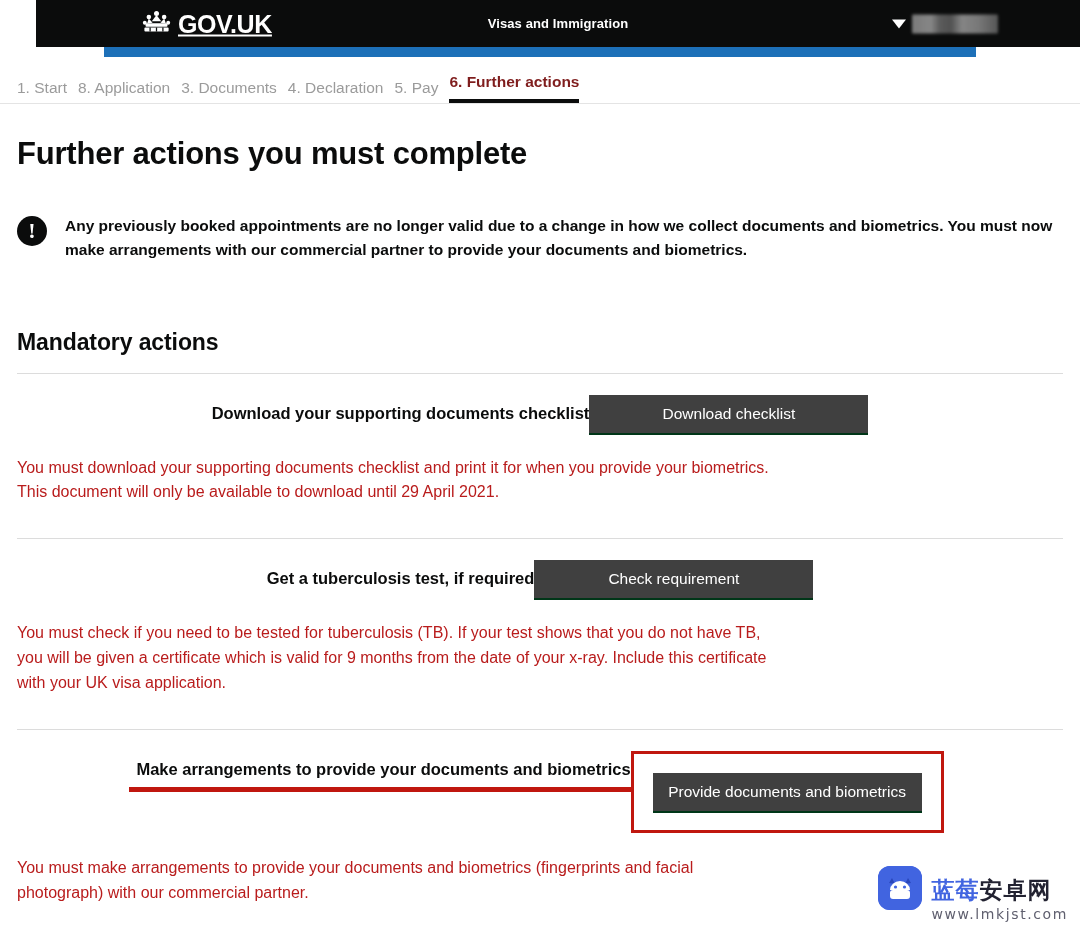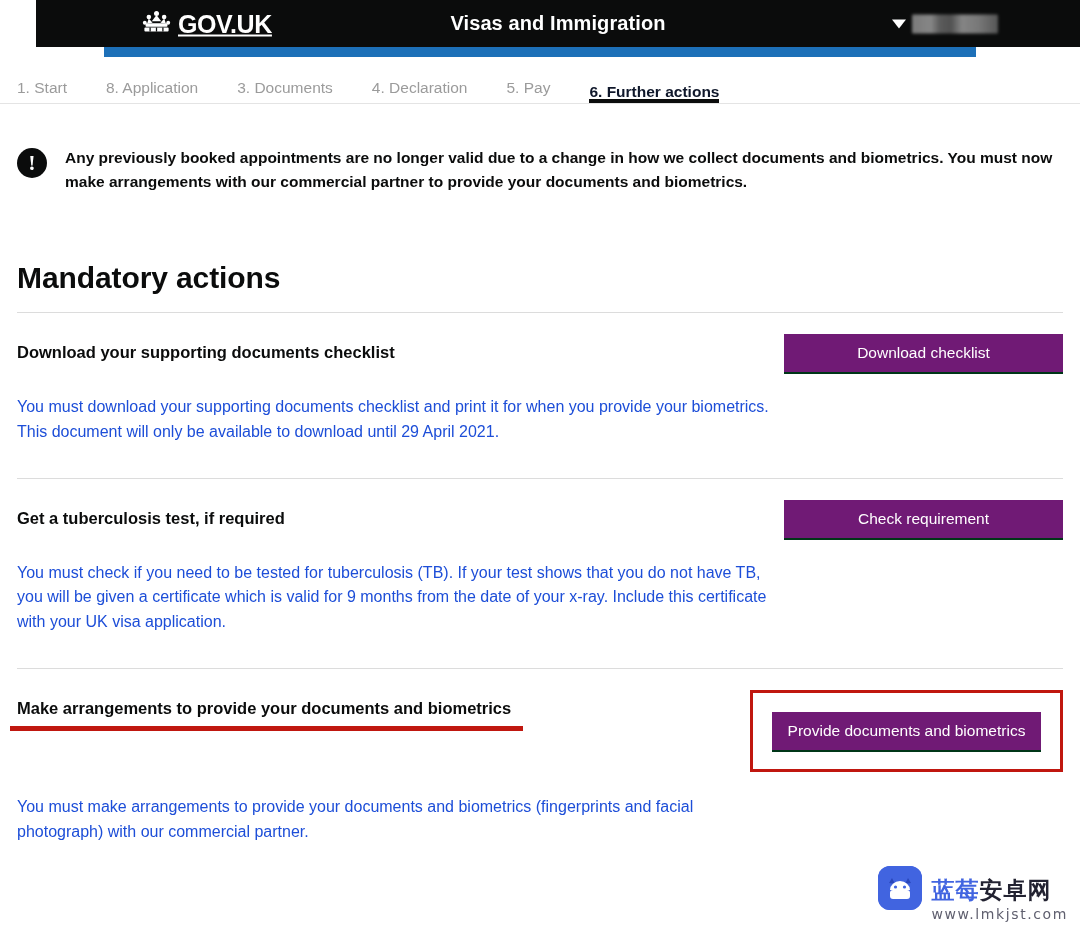--- a/index.html
+++ b/index.html
@@ -39,21 +39,21 @@
     font-size: 25px;
     font-weight: bold;
     letter-spacing: -0.4px;
     line-height: 1;
     color: #ffffff;
   }
   .header-service {
     position: absolute;
     left: 0; right: 0;
     text-align: center;
-    font-size: 20px;
+    font-size: 13px;
     font-weight: bold;
     color: #ffffff;
     letter-spacing: 0.1px;
   }
   .header-account {
     position: absolute;
     right: 82px;
     top: 50%;
     transform: translateY(-50%);
     display: flex;
@@ -88,38 +88,38 @@
     top: 0;
     width: 872px;
     height: 10px;
     background: #1d70b8;
   }
 
   
   .step-nav {
     display: flex;
     align-items: flex-end;
-    gap: 39px;
+    gap: 11px;
     padding: 17px 0 0 17px;
     height: 47px;
     border-bottom: 1px solid #e4e4e4;
   }
   .step-tab {
     font-size: 15.5px;
     color: #9b9b9b;
     padding-bottom: 8px;
     line-height: 1;
     white-space: nowrap;
     cursor: pointer;
   }
   .step-tab.current {
-    color: #0f172a;
+    color: #7f1d1d;
     font-weight: bold;
     border-bottom: 4px solid #0b0c0c;
-    padding-bottom: 0;
+    padding-bottom: 10px;
   }
 
   
   .content {
     padding: 0 17px;
   }
   h1.page-title {
     font-size: 31px;
     line-height: 1.12;
     font-weight: bold;
@@ -155,35 +155,35 @@
     font-family: "Liberation Serif", serif;
   }
   .alert-text {
     font-size: 15.5px;
     line-height: 1.58;
     font-weight: bold;
     max-width: 1010px;
   }
 
   h2.section-title {
-    font-size: 30px;
+    font-size: 23px;
     font-weight: bold;
     margin: 66px 0 0 0;
     letter-spacing: -0.1px;
   }
   .rule {
     border: 0;
     border-top: 1px solid #dcdcdc;
     margin: 17px 0 0 0;
   }
 
   .action-block { position: relative; }
   .action-head {
     display: flex;
-    justify-content: space-between;
+    justify-content: center;
     align-items: flex-start;
     margin-top: 21px;
   }
   .action-heading {
     font-size: 16.5px;
     font-weight: bold;
     line-height: 1.3;
     padding-top: 8px;
     position: relative;
     align-self: flex-start;
@@ -193,26 +193,26 @@
     position: absolute;
     left: -7px;
     right: -12px;
     bottom: -11px;
     height: 5px;
     background: #c0170f;
   }
   .action-body {
     font-size: 16px;
     line-height: 1.56;
-    color: #1d4ed8;
+    color: #b91c1c;
     max-width: 760px;
     margin: 23px 0 0 0;
   }
   .btn-green {
-    background: #701a75;
+    background: #404040;
     color: #ffffff;
     border: 0;
     font-family: "Liberation Sans", sans-serif;
     font-size: 15.5px;
     width: 279px;
     min-height: 36px;
     padding: 9px 8px;
     text-align: center;
     line-height: 1.28;
     cursor: pointer;
@@ -313,20 +313,21 @@
   <div class="step-tab">1. Start</div>
   <div class="step-tab">8. Application</div>
   <div class="step-tab">3. Documents</div>
   <div class="step-tab">4. Declaration</div>
   <div class="step-tab">5. Pay</div>
   <div class="step-tab current">6. Further actions</div>
 </nav>
 
 <main class="content">
 
+  <h1 class="page-title">Further actions you must complete</h1>
 
 
   <div class="alert-row">
     <div class="alert-icon">!</div>
     <div class="alert-text">Any previously booked appointments are no longer valid due to a change in how we collect documents and biometrics. You must now make arrangements with our commercial partner to provide your documents and biometrics.</div>
   </div>
 
   <h2 class="section-title">Mandatory actions</h2>
   <hr class="rule">
 

